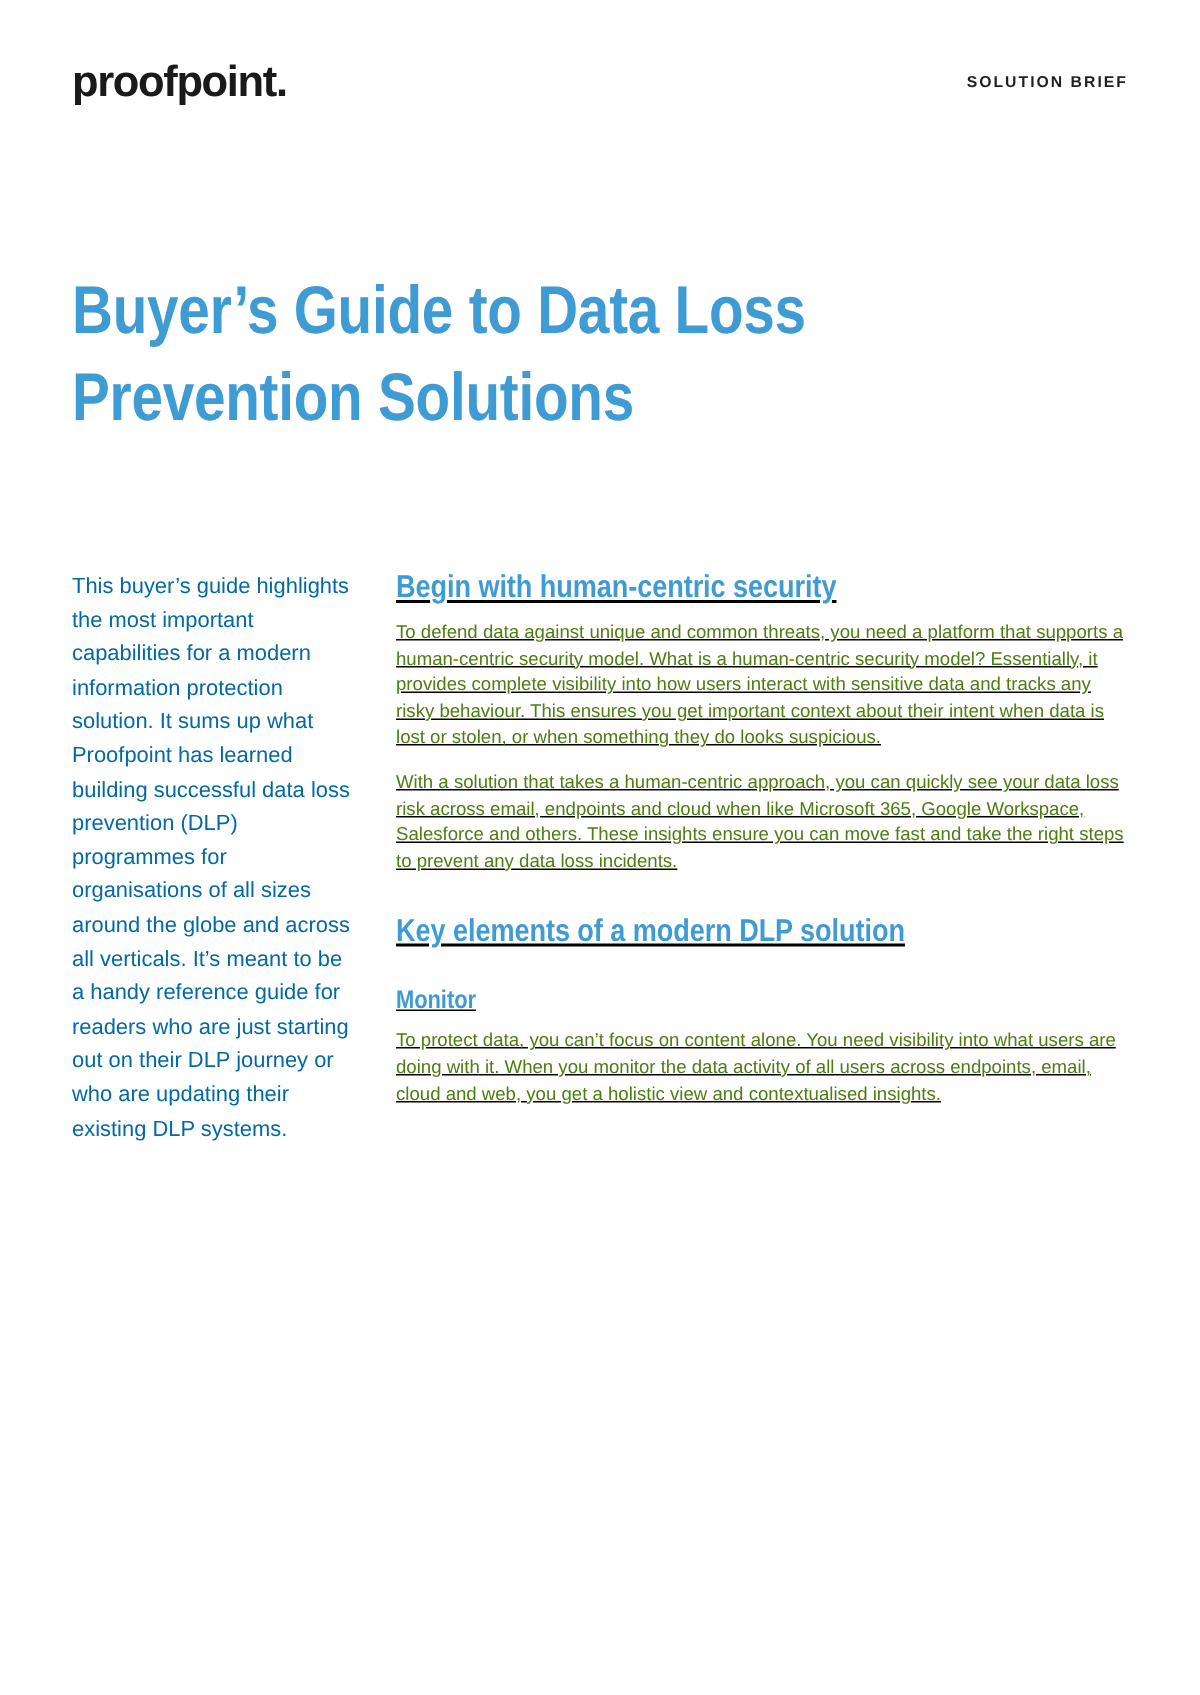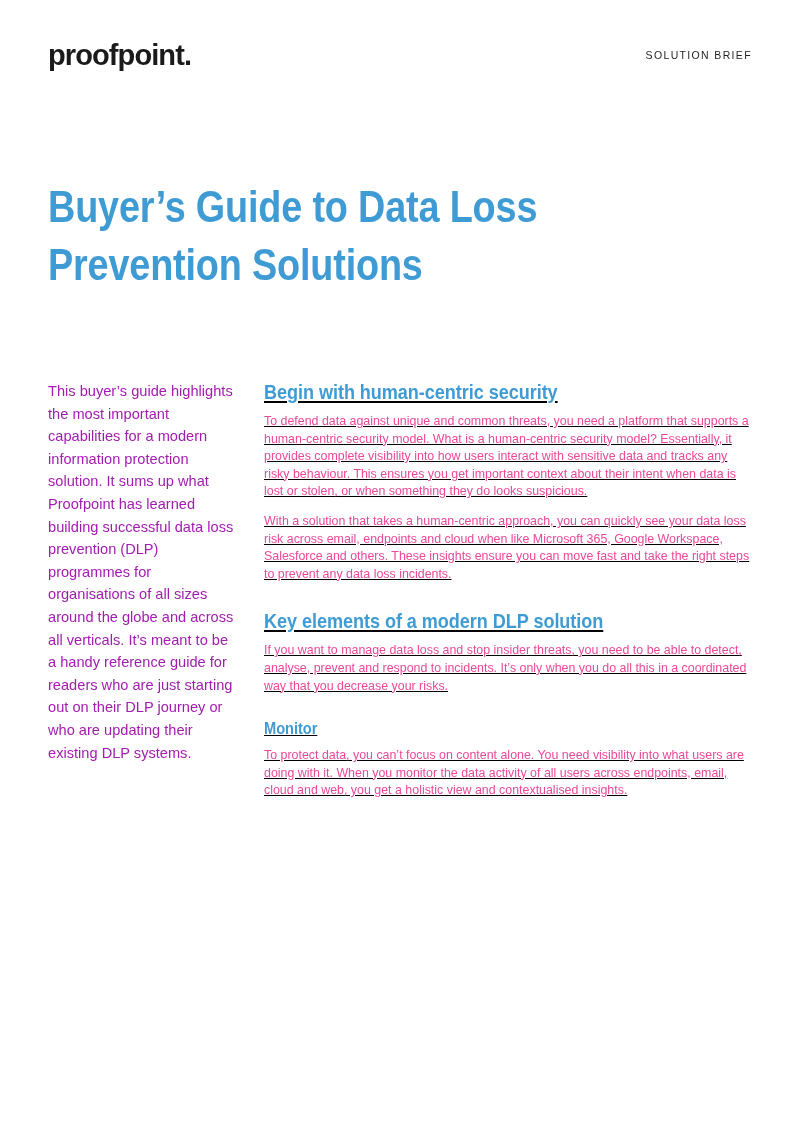--- a/index.html
+++ b/index.html
@@ -47,21 +47,21 @@
   }
   .logo-mark {
     font-size: 29px;
     line-height: 31px;
     color: #1a1a1a;
     margin-left: 0px;
   }
 
   .brief-label {
     font-family: "Liberation Sans", "DejaVu Sans", sans-serif;
-    font-weight: 400;
+    font-weight: 700;
     font-size: 10.5px;
     letter-spacing: 1.35px;
     color: #231f20;
     margin-top: 9px;
     white-space: nowrap;
   }
 
   
   .hero-title {
     position: absolute;
@@ -98,21 +98,21 @@
   .col-right {
     flex: 1 1 auto;
     padding-left: 3px;
     box-sizing: border-box;
     text-decoration: underline;
   }
 
   .intro-text {
     font-size: 14.6px;
     line-height: 22.6px;
-    color: #a21caf;
+    color: #0369a1;
     margin: 0;
     letter-spacing: 0.01px;
   }
 
   .section-heading {
     color: #3f9bd4;
     font-family: "Liberation Sans Narrow", "Liberation Sans", "DejaVu Sans Condensed", sans-serif;
     font-weight: 700;
     font-size: 21px;
     line-height: 24px;
@@ -126,21 +126,21 @@
     font-size: 17px;
     line-height: 20px;
     margin-bottom: 8px;
   }
   .section-heading.spaced { margin-top: 26px; }
   .section-heading.spaced-sm { margin-top: 24px; }
 
   .body-text {
     font-size: 12.4px;
     line-height: 17.6px;
-    color: #ec4899;
+    color: #4d7c0f;
     margin: 0 0 12px 0;
     letter-spacing: 0.005px;
   }
   .body-text:last-child { margin-bottom: 12px; }
 </style>
 </head>
 <body>
 
 <div class="page">
 
@@ -163,21 +163,20 @@
       <p class="intro-text">This buyer’s guide highlights the most important capabilities for a modern information protection solution. It sums up what Proofpoint has learned building successful data loss prevention (DLP) programmes for organisations of all sizes around the globe and across all verticals. It’s meant to be a handy reference guide for readers who are just starting out on their DLP journey or who are updating their existing DLP systems.</p>
     </div>
 
     <div class="col-right">
 
       <h2 class="section-heading">Begin with human-centric security</h2>
       <p class="body-text">To defend data against unique and common threats, you need a platform that supports a human-centric security model. What is a human-centric security model? Essentially, it provides complete visibility into how users interact with sensitive data and tracks any risky behaviour. This ensures you get important context about their intent when data is lost or stolen, or when something they do looks suspicious.</p>
       <p class="body-text">With a solution that takes a human-centric approach, you can quickly see your data loss risk across email, endpoints and cloud when like Microsoft 365, Google Workspace, Salesforce and others. These insights ensure you can move fast and take the right steps to prevent any data loss incidents.</p>
 
       <h2 class="section-heading spaced">Key elements of a modern DLP solution</h2>
-      <p class="body-text">If you want to manage data loss and stop insider threats, you need to be able to detect, analyse, prevent and respond to incidents. It’s only when you do all this in a coordinated way that you decrease your risks.</p>
 
       <h3 class="section-heading sub spaced-sm">Monitor</h3>
       <p class="body-text">To protect data, you can’t focus on content alone. You need visibility into what users are doing with it. When you monitor the data activity of all users across endpoints, email, cloud and web, you get a holistic view and contextualised insights.</p>
 
     </div>
   </div>
 
 </div>
 
 </body></html>

